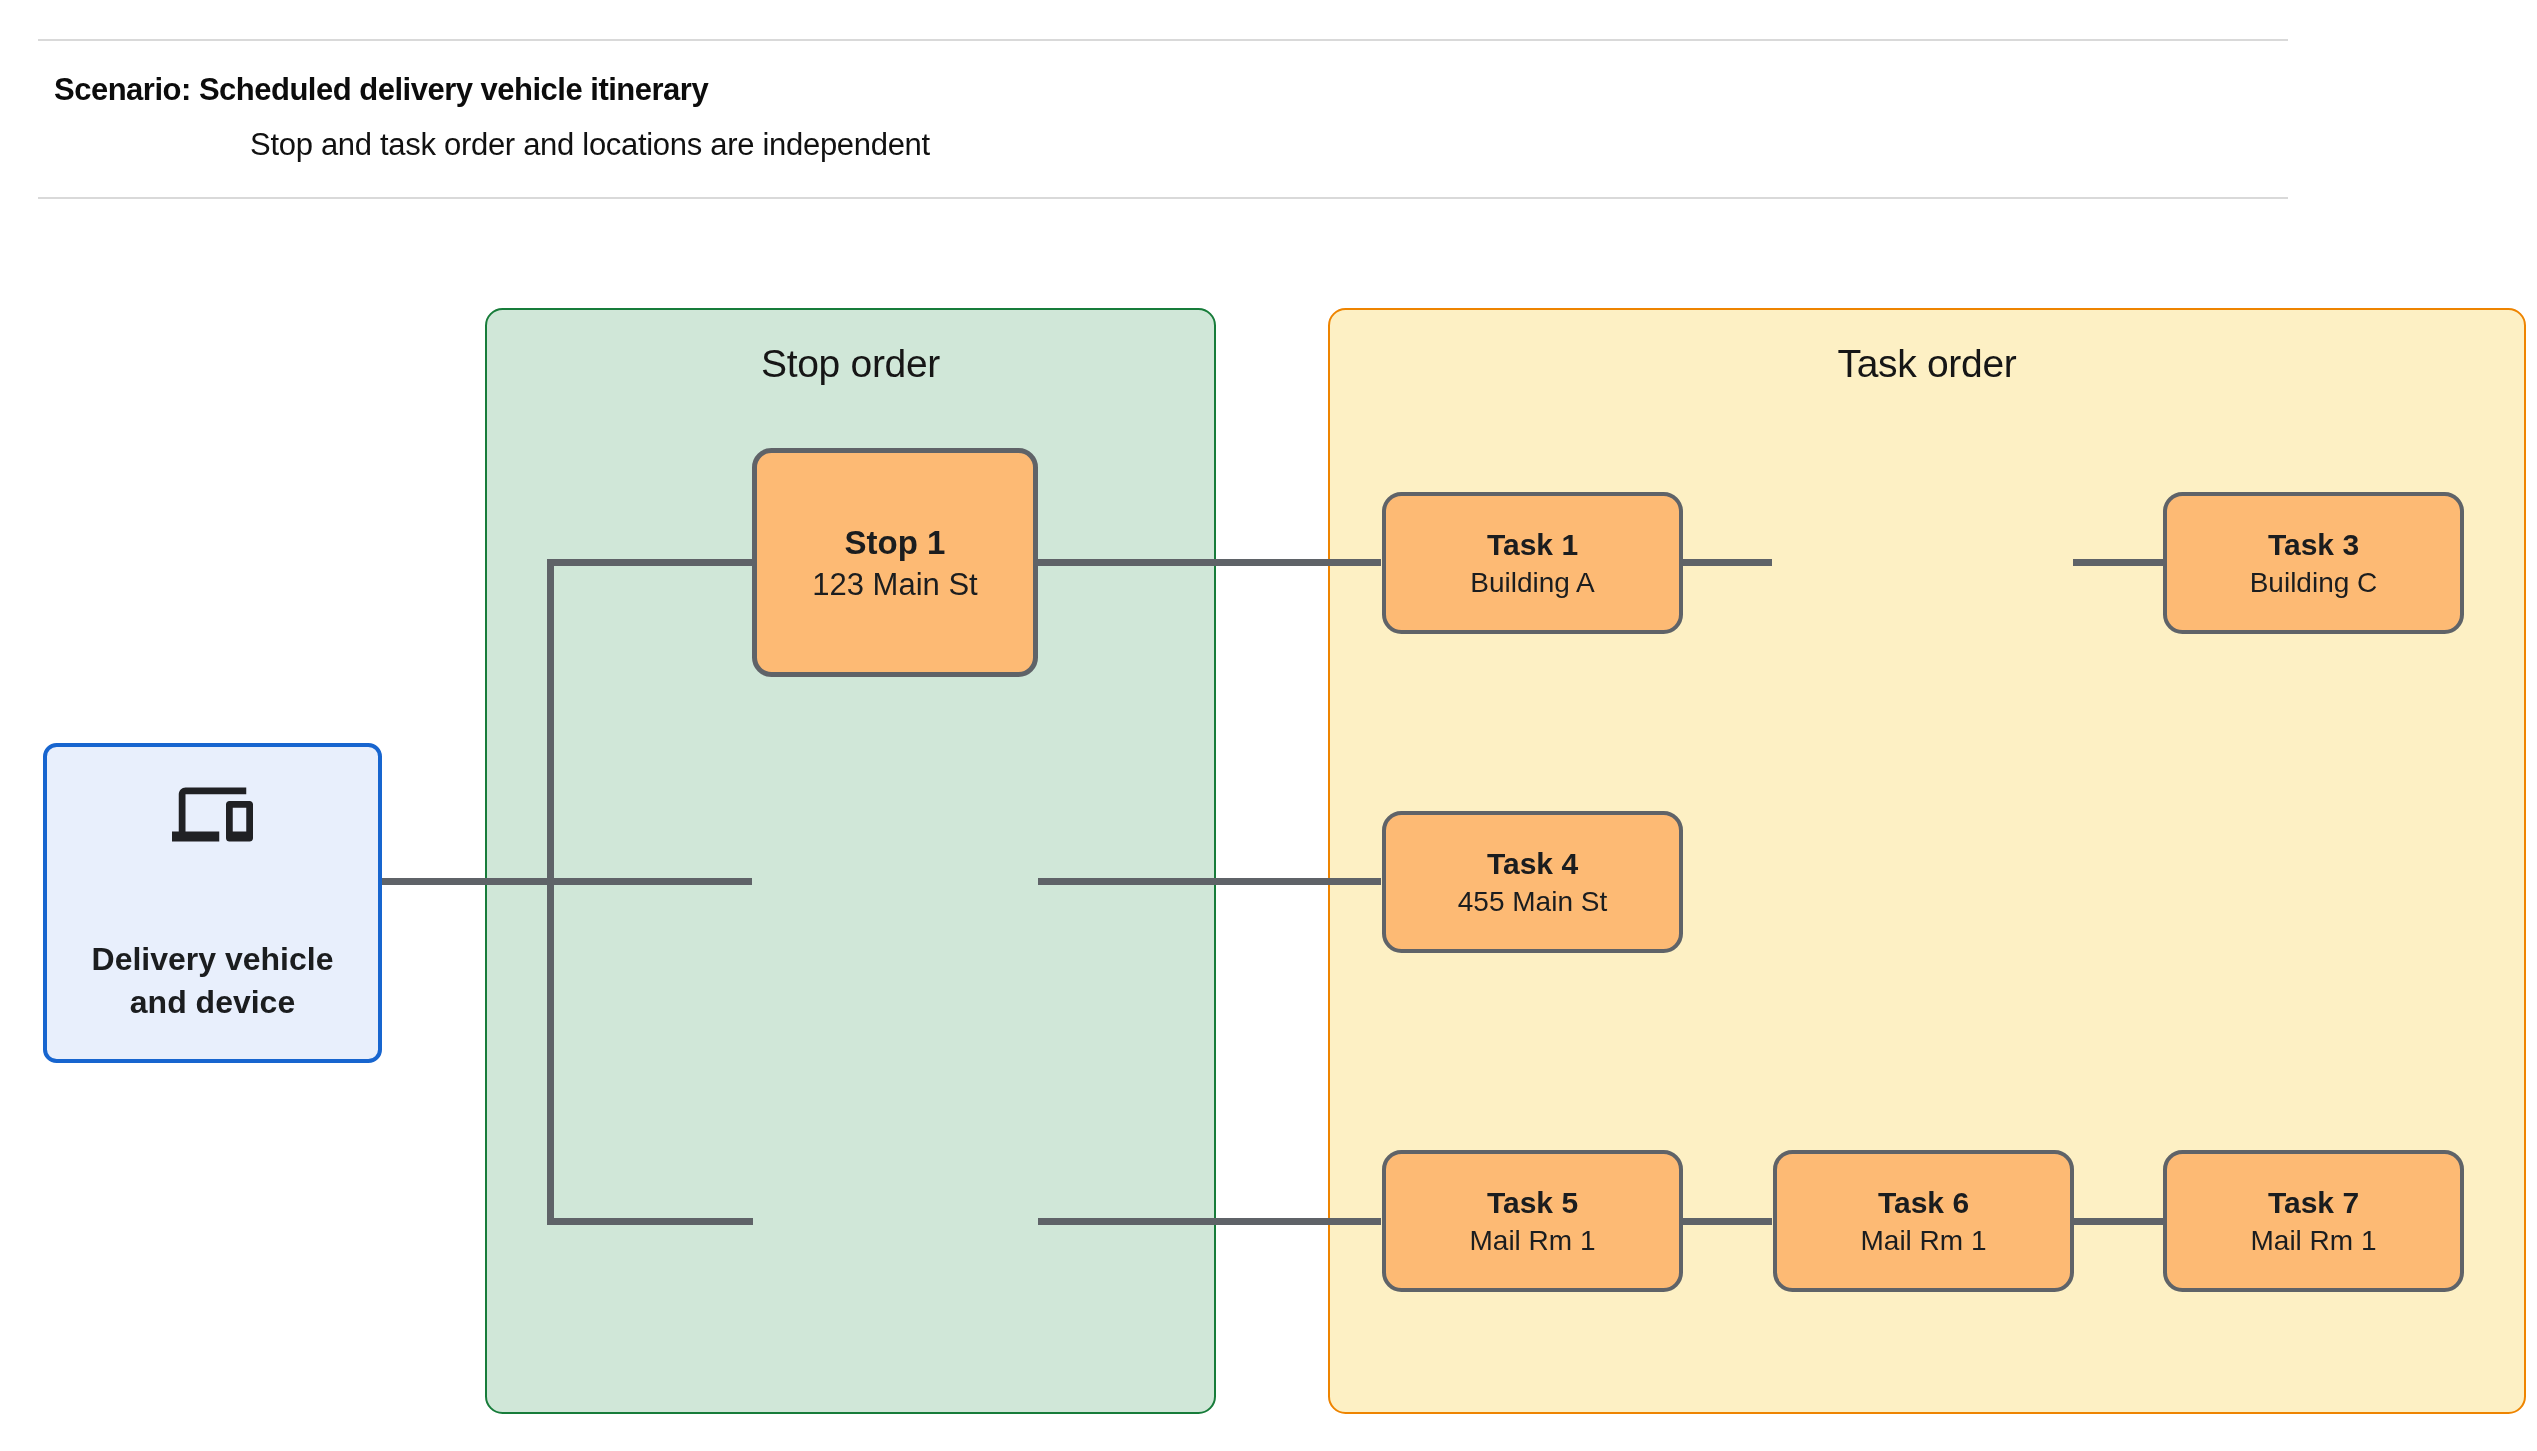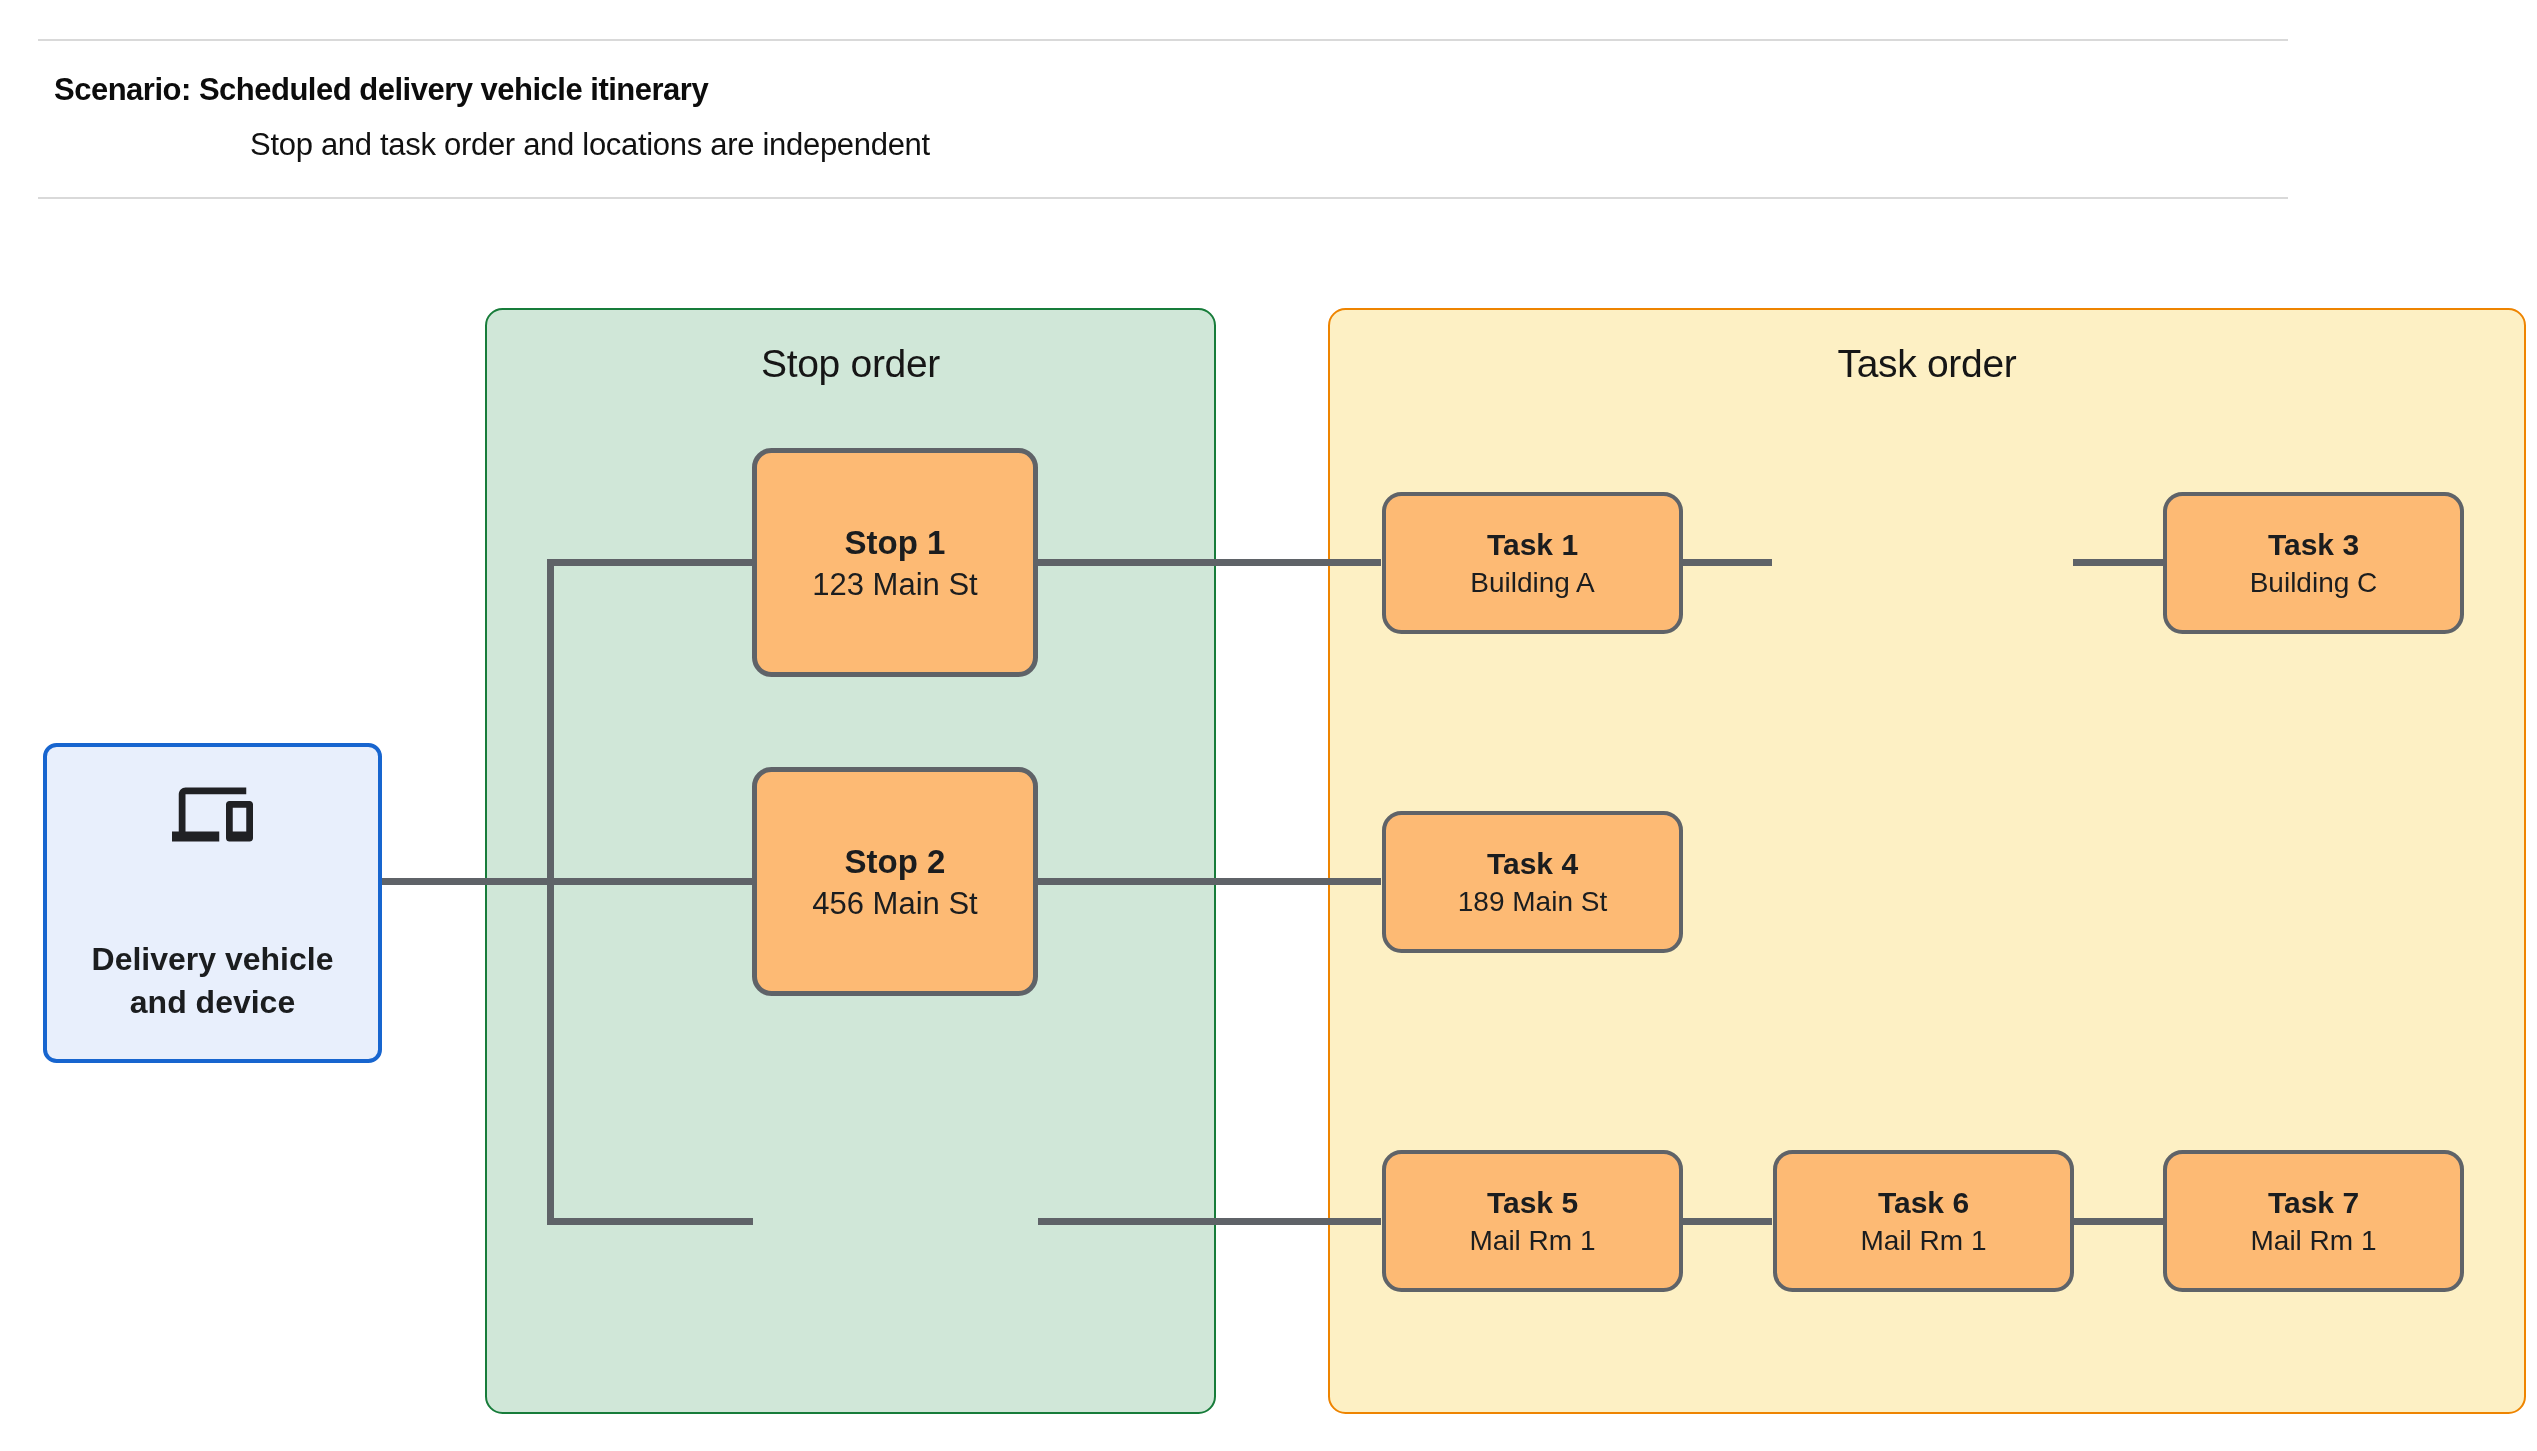--- a/index.html
+++ b/index.html
@@ -103,37 +103,33 @@
     <svg class="source-icon" viewBox="0 0 24 24" aria-hidden="true">
       <path fill="#202124" d="M4 6h18V4H4c-1.1 0-2 .9-2 2v11H0v3h14v-3H4V6zm19 2h-6c-.55 0-1 .45-1 1v10c0 .55.45 1 1 1h6c.55 0 1-.45 1-1V9c0-.55-.45-1-1-1zm-1 9h-4v-7h4v7z"></path>
     </svg>
     <div class="source-label">Delivery vehicle and device</div>
   </div>
 
   <div class="node node-stop" style="top:448px;">
     <div class="node-name">Stop 1</div>
     <div class="node-loc">123 Main St</div>
   </div>
-  <div class="node node-stop" style="top:767px;">
-    <div class="node-name">Stop 2</div>
-    <div class="node-loc">456 Main St</div>
-  </div>
 
   <div class="node node-task" style="left:1382px;top:492px;">
     <div class="node-name">Task 1</div>
     <div class="node-loc">Building A</div>
   </div>
   <div class="node node-task" style="left:2163px;top:492px;">
     <div class="node-name">Task 3</div>
     <div class="node-loc">Building C</div>
   </div>
 
   <div class="node node-task" style="left:1382px;top:811px;">
     <div class="node-name">Task 4</div>
-    <div class="node-loc">189 Main St</div>
+    <div class="node-loc">455 Main St</div>
   </div>
 
   <div class="node node-task" style="left:1382px;top:1150px;">
     <div class="node-name">Task 5</div>
     <div class="node-loc">Mail Rm 1</div>
   </div>
   <div class="node node-task" style="left:1773px;top:1150px;">
     <div class="node-name">Task 6</div>
     <div class="node-loc">Mail Rm 1</div>
   </div>

